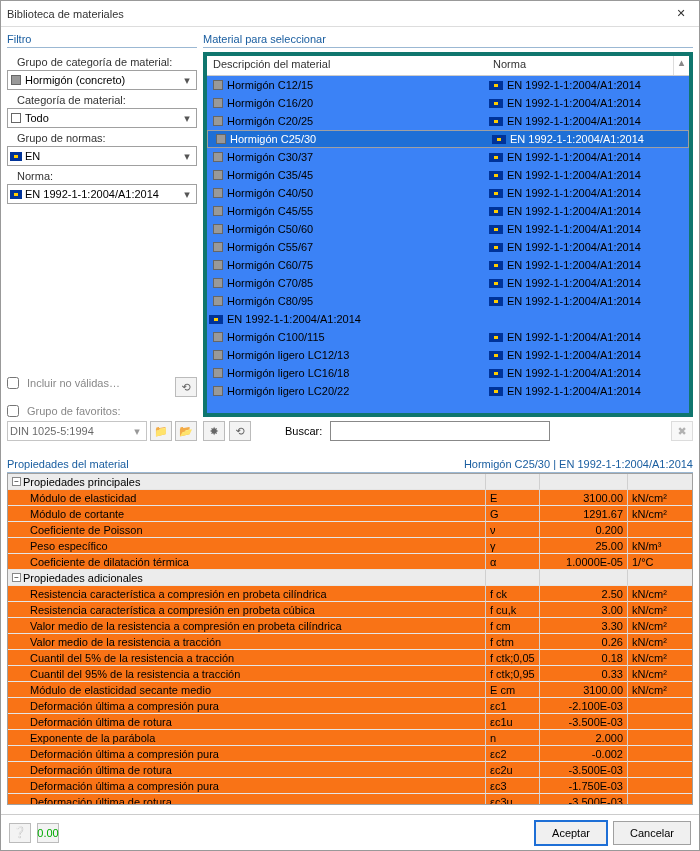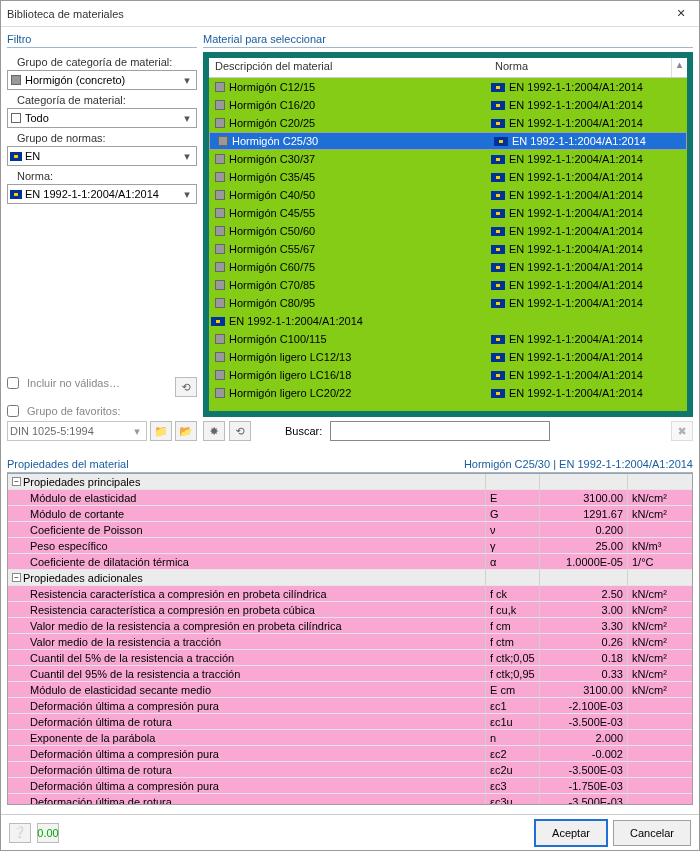--- a/index.html
+++ b/index.html
@@ -21,53 +21,53 @@
   .eu{width:14px;height:9px;background:#003399;position:relative;display:inline-block}
   .eu::after{content:"";position:absolute;inset:1px;background:radial-gradient(circle at 50% 50%,transparent 2px,#003399 2px),repeating-conic-gradient(#ffcc00 0 30deg,transparent 0 30deg)}
   .spacer{flex:1}
   .chkrow{display:flex;align-items:flex-start;gap:8px;color:#888;margin:4px 0}
   .chkrow input{width:12px;height:12px}
   .iconbtn{width:22px;height:20px;border:1px solid #bbb;background:#f3f3f3;display:inline-flex;align-items:center;justify-content:center;color:#666}
   .favrow{display:flex;align-items:flex-start;gap:3px}
   .favrow .sel{flex:1}
 
   .matpanel{flex:1;display:flex;flex-direction:column}
-  .tablewrap{flex:1;border:6px solid #0f766e;background:#84cc16;overflow:hidden;position:relative}
+  .tablewrap{flex:1;border:4px solid #0f766e;background:#3b82f6;overflow:hidden;position:relative}
   .thead{display:flex;background:#fff;border-bottom:1px solid #ccc;height:20px}
   .th{padding:2px 6px;color:#333}
   .th1{width:280px}
   .th2{flex:1}
   .ths{width:16px;border-left:1px solid #ddd;text-align:center;color:#888}
   .tbody{height:370px;overflow:hidden}
   .tr{display:flex;height:18px;align-items:center}
   .tr.sel{background:#1e6fd6;color:#fff}
   .td1{width:280px;display:flex;align-items:center;padding-left:6px;gap:4px}
   .td2{flex:1;display:flex;align-items:center;padding-left:2px;gap:4px}
   .td2 .eu{flex-shrink:0}
   .toolbar{display:flex;align-items:center;gap:4px;padding:4px 0 0}
   .toolbar .lblb{margin-left:30px;margin-right:4px}
   .toolbar input[type=text]{width:220px;height:20px;border:1px solid #888;padding:0 3px}
   .toolbar .tspace{flex:1}
 
   .propsect{color:#1a5ea0;border-bottom:1px solid #9bb8d3;padding:2px 0;margin-top:15px;display:flex}
   .propsect .pl{flex:1}
   .propsect .pr{color:#1a5ea0}
   .ptable{border:1px solid #a0a0a0;background:#fff;height:332px;overflow:hidden}
-  .pr-row{display:flex;height:16px;align-items:center;background:#f9a8d4}
+  .pr-row{display:flex;height:16px;align-items:center;background:#f97316}
   .pr-row.hdr{background:#ececec}
   .pc1{flex:1;padding-left:4px;display:flex;align-items:center;gap:2px;border-right:1px solid #d0d0d0;border-bottom:1px solid #e5e5e5;height:100%}
   .pc2{width:54px;padding:0 4px;border-right:1px solid #d0d0d0;border-bottom:1px solid #e5e5e5;height:100%;display:flex;align-items:center}
   .pc3{width:88px;padding:0 4px;text-align:right;border-right:1px solid #d0d0d0;border-bottom:1px solid #e5e5e5;height:100%;display:flex;align-items:center;justify-content:flex-end}
   .pc4{width:64px;padding:0 4px;border-bottom:1px solid #e5e5e5;height:100%;display:flex;align-items:center}
   .treeic{width:9px;height:9px;border:1px solid #888;display:inline-flex;align-items:center;justify-content:center;font-size:8px;line-height:8px;background:#fff}
   .indent{padding-left:22px}
 
   .footer{height:36px;border-top:1px solid #ccc;display:flex;align-items:center;padding:0 8px;gap:6px}
   .footer .fspace{flex:1}
-  .btn{height:14px;padding:12px 16px;border:1px solid #a0a0a0;background:#f0f0f0;display:flex;align-items:center}
+  .btn{height:24px;padding:0 16px;border:1px solid #a0a0a0;background:#f0f0f0;display:flex;align-items:center}
   .btn.primary{border:1px solid #1e6fd6;outline:1px solid #1e6fd6}
 </style>
 </head>
 <body>
 
 <div class="titlebar">
   <div class="t">Biblioteca de materiales</div>
   <div class="close">✕</div>
 </div>
 

